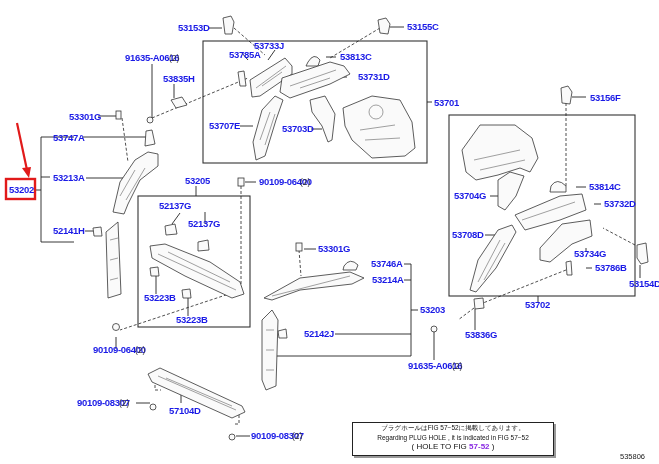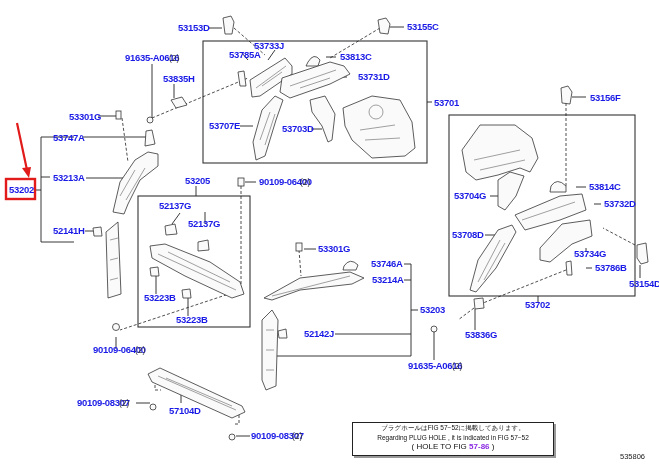--- a/index.html
+++ b/index.html
@@ -215,16 +215,16 @@
     <text class="qty" x="119" y="406">(2)</text>
     <text class="lbl" x="169" y="414">57104D</text>
     <text class="lbl" x="251" y="439">90109-08307</text>
     <text class="qty" x="292" y="439">(2)</text>
   </g>
 </svg>
 
 <div class="note">
   <div>プラグホールはFIG 57−52に掲載してあります。</div>
   <div>Regarding  PLUG  HOLE , it is indicated in FIG  57−52</div>
-  <div class="ref"><span>( HOLE TO FIG </span><b>57-86</b><span>  )</span></div>
+  <div class="ref"><span>( HOLE TO FIG </span><b>57-52</b><span>  )</span></div>
 </div>
 
 <div class="fignum">535806</div>
 
 </body></html>

